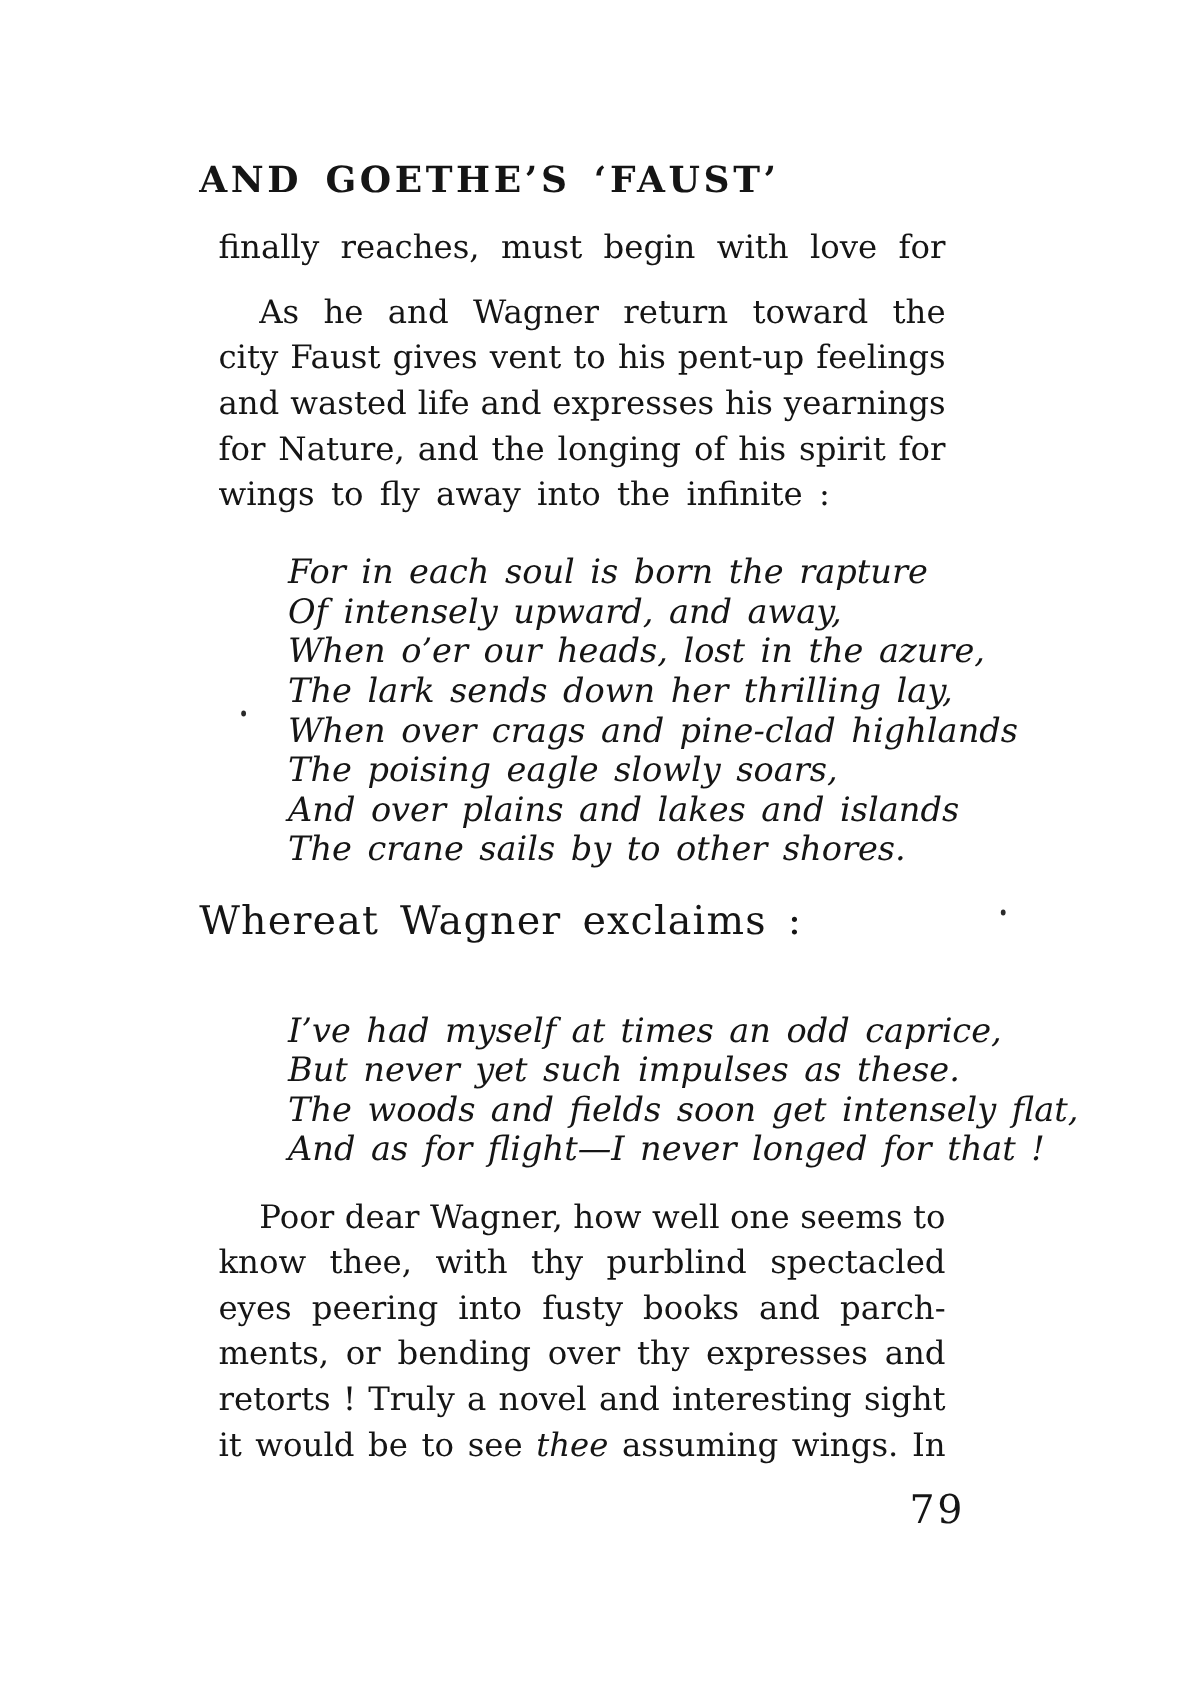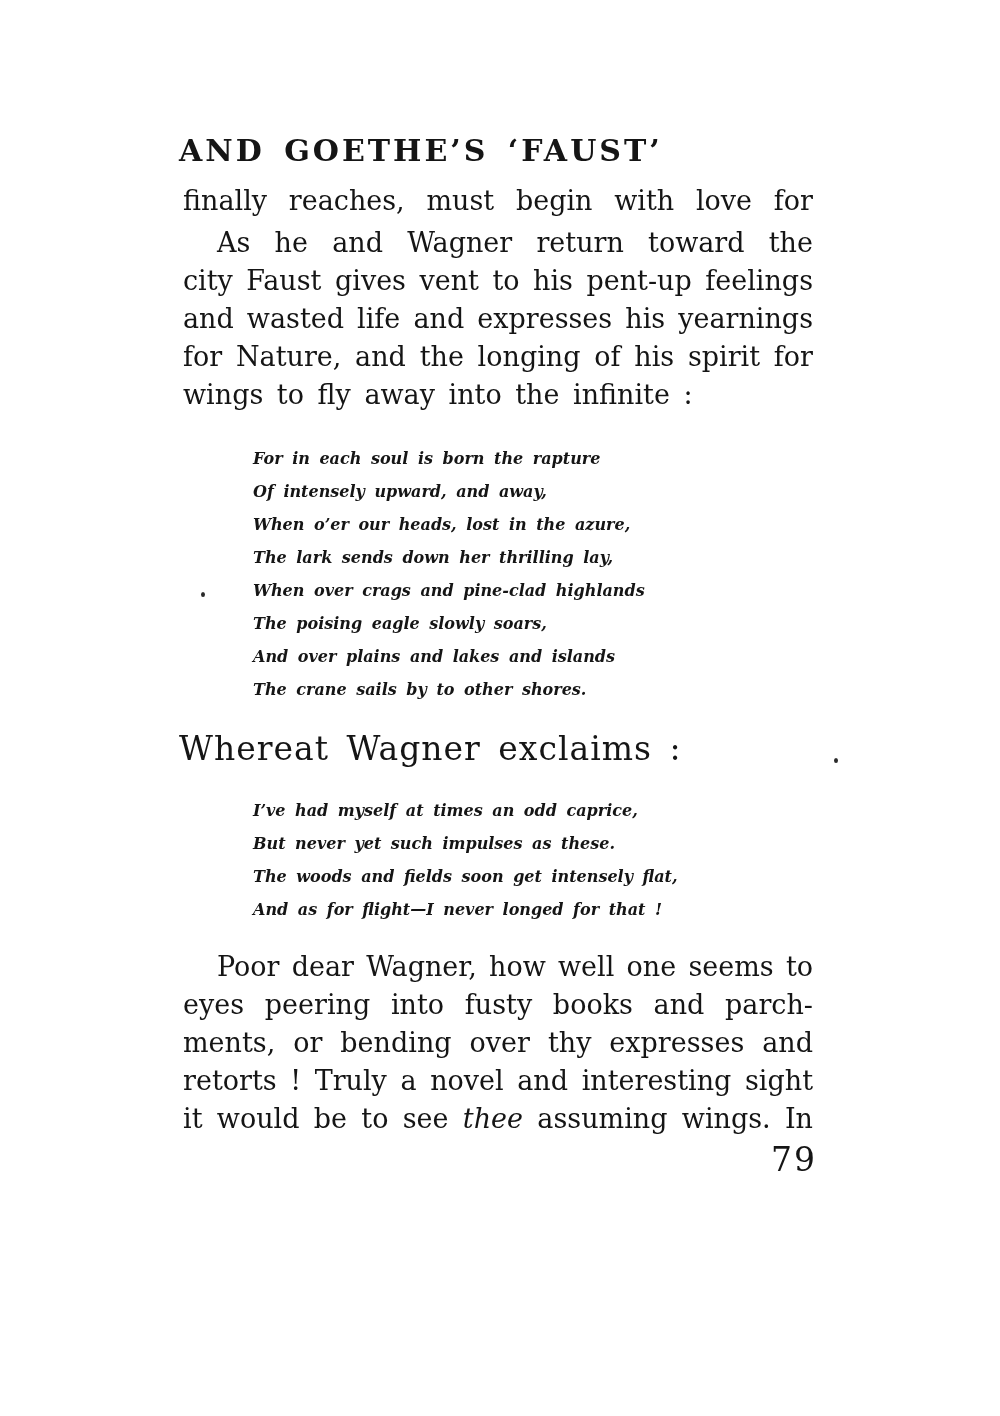--- a/index.html
+++ b/index.html
@@ -8,60 +8,59 @@
     width: 1000px;
     height: 1416px;
     background: #ffffff;
     margin: 0 auto;
     overflow: hidden;
     color: #151515;
     font-family: "DejaVu Serif", "Liberation Serif", serif;
   }
   .content {
     position: absolute;
-    left: 179px;
+    left: 166px;
     top: 130px;
     width: 638px;
   }
   h1.running-header {
     margin: 0 0 10px 0;
     font-size: 30px;
     line-height: 42px;
     font-weight: 700;
     letter-spacing: 3px;
     word-spacing: 6px;
     white-space: nowrap;
   }
-  .para { margin: 4px; }
+  .para { margin: 16px; }
   .jline {
     font-size: 27px;
     line-height: 38px;
     text-align: justify;
     text-align-last: justify;
     white-space: normal;
   }
   .lastline {
     font-size: 27px;
     line-height: 38px;
     text-align: left;
     word-spacing: 5px;
   }
   .indent { text-indent: 34px; }
   .em { font-style: italic; }
   .poem {
     margin: 28px 0 0 74px;
     font-style: italic;
-    font-size: 16px;
+    font-size: 28px;
     line-height: 33px;
     word-spacing: 4px;
-    font-weight: bold;
   }
   .poem-line { white-space: nowrap; }
   .poem1 { margin-top: 28px; }
-  .poem2 { margin-top: 26px; }
+  .poem2 { margin-top: 56px; }
   .interject {
     margin-top: 24px;
     font-size: 33px;
     line-height: 38px;
     word-spacing: 6px;
     letter-spacing: 1px;
   }
   .para2 { margin-top: 0; }
   .para3 { margin-top: 22px; }
   .pagenum {
@@ -115,20 +114,21 @@
 
     <div class="poem poem2">
       <div class="poem-line">I’ve had myself at times an odd caprice,</div>
       <div class="poem-line">But never yet such impulses as these.</div>
       <div class="poem-line">The woods and fields soon get intensely flat,</div>
       <div class="poem-line">And as for flight—I never longed for that !</div>
     </div>
 
     <div class="para para3">
       <div class="jline indent">Poor dear Wagner, how well one seems to</div>
+      <div class="jline">know thee, with thy purblind spectacled</div>
       <div class="jline">eyes peering into fusty books and parch-</div>
       <div class="jline">ments, or bending over thy expresses and</div>
       <div class="jline">retorts !  Truly a novel and interesting sight</div>
       <div class="jline"><span>it would be to see </span><span class="em">thee</span><span> assuming wings.  In</span></div>
     </div>
 
     <div class="pagenum">79</div>
   </div>
 
   <div class="artifact dot1"></div>

